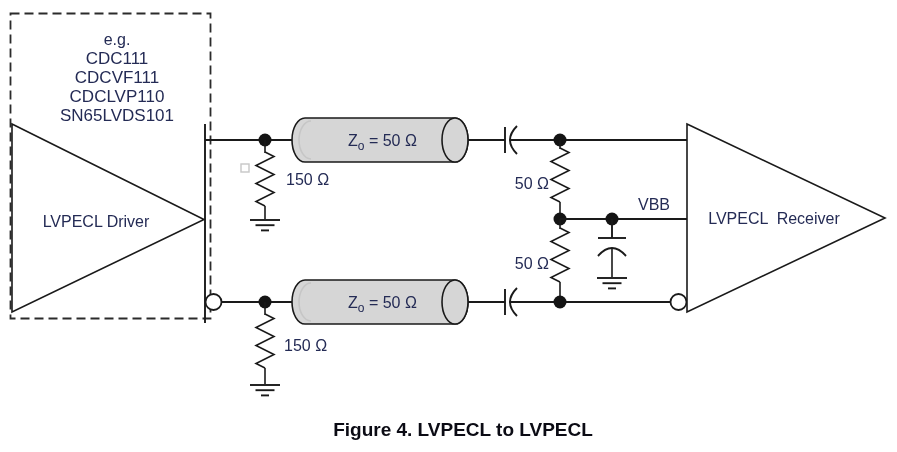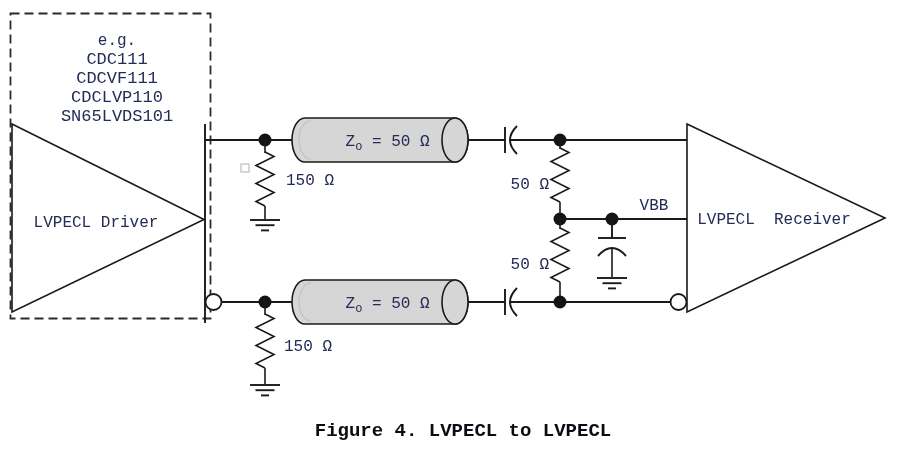--- a/index.html
+++ b/index.html
@@ -1,16 +1,16 @@
 <!DOCTYPE html>
 <html><head>
 <meta charset="utf-8">
 <style>
   html,body{margin:0;padding:0;background:#ffffff;}
-  .page{width:779px;height:452px;position:relative;background:#fff;font-family:Liberation Mono, monospace;}
+  .page{width:779px;height:452px;position:relative;background:#fff;font-family:Liberation Sans, sans-serif;}
   svg{display:block;}
   .wire{stroke:#1a1a1a;stroke-width:1.9;fill:none;}
   .thin{stroke:#1a1a1a;stroke-width:1.6;fill:none;}
   .shape{stroke:#1a1a1a;stroke-width:1.6;}
   .dashedbox{fill:none;stroke:#2b2b2b;stroke-width:1.8;stroke-dasharray:9 5;}
   .tri{fill:#ffffff;stroke:#1a1a1a;stroke-width:1.6;}
   .dot{fill:#141414;stroke:none;}
   .bubble{fill:#ffffff;stroke:#1a1a1a;stroke-width:1.8;}
   .lbl{font-size:16px;}
   .lbl17{font-size:17px;}

